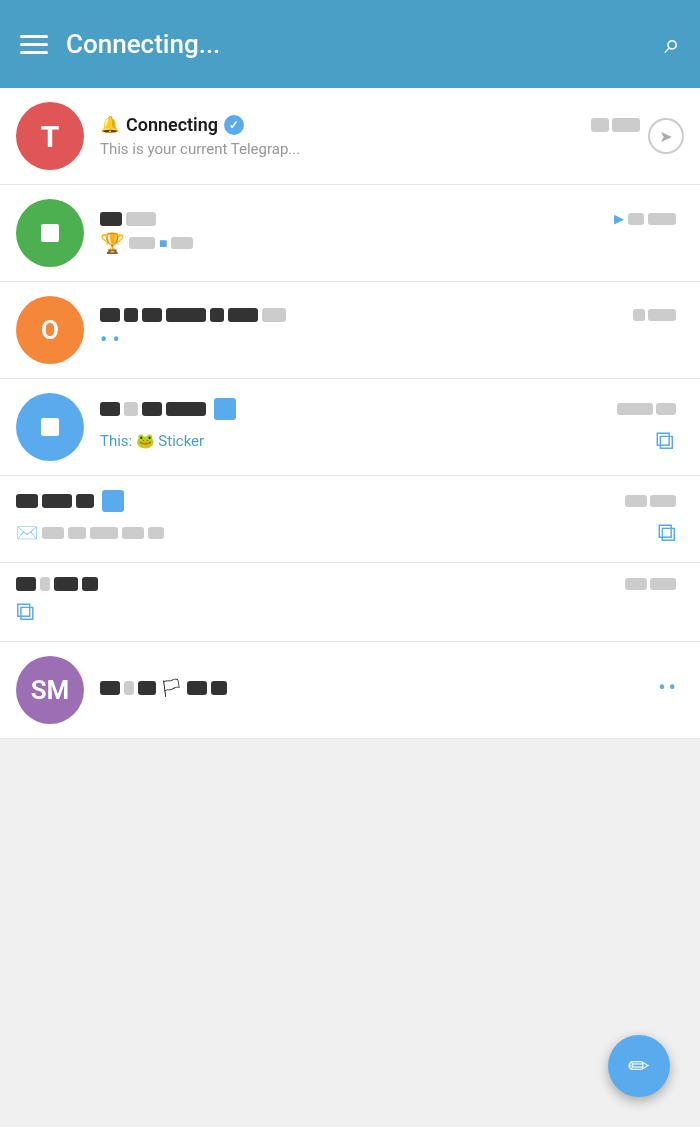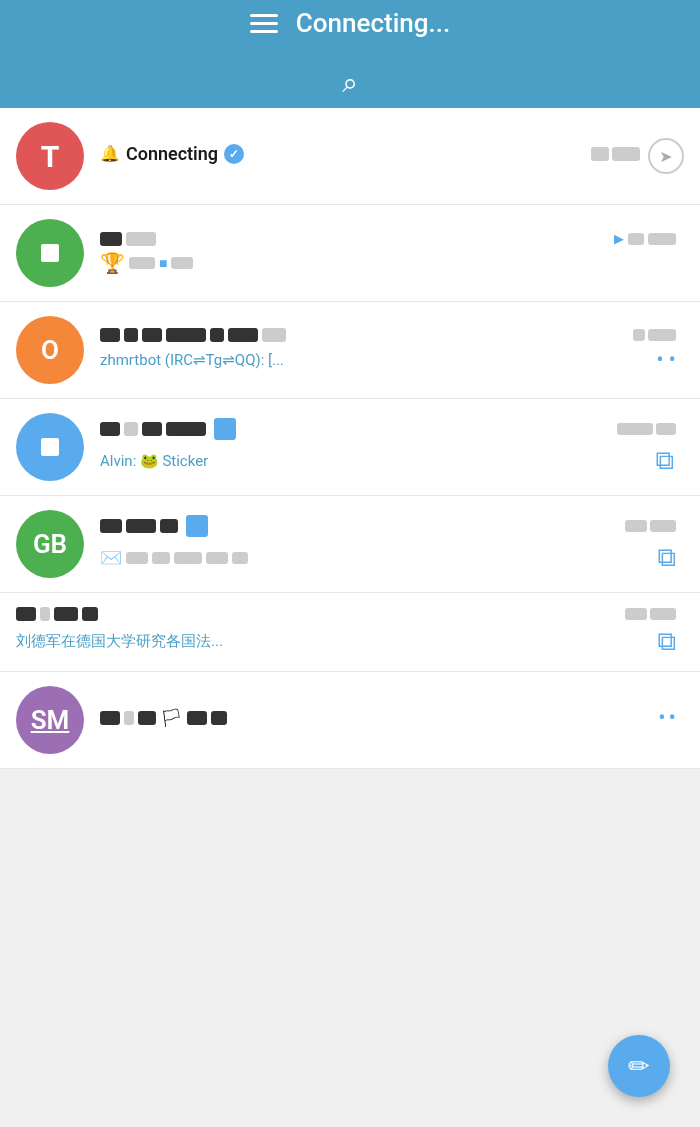--- a/index.html
+++ b/index.html
@@ -7,26 +7,25 @@
       width: 700px;
       min-height: 1127px;
       font-family: 'Roboto', Arial, sans-serif;
       background: #f0f0f0;
       overflow-x: hidden;
     }
 
     
     .top-bar {
       background: #4a9fc7;
-      height: 108px;
+      height: 88px;
       display: flex;
       align-items: center;
       padding: 8px 20px;
       justify-content: space-between;
-      flex-direction: column;
     }
     .top-bar-left {
       display: flex;
       align-items: center;
       gap: 18px;
     }
     .hamburger-icon {
       display: flex;
       flex-direction: column;
       gap: 5px;
@@ -140,21 +139,21 @@
     
     .avatar-telegraph {
       background: #e05555;
       font-size: 30px;
       font-weight: bold;
     }
     .avatar-green { background: #4caf50; }
     .avatar-orange { background: #f5873a; }
     .avatar-blue { background: #5aabee; }
     .avatar-green2 { background: #4caf50; }
-    .avatar-purple { background: #9c6fb5; text-decoration: underline; }
+    .avatar-purple { background: #9c6fb5; }
 
     
     .send-icon {
       width: 36px;
       height: 36px;
       border-radius: 50%;
       border: 2px solid #ccc;
       display: flex;
       align-items: center;
       justify-content: center;
@@ -235,20 +234,23 @@
           <span style="font-size:16px; color:#555;">🔔</span>
           <span class="chat-name">Connecting</span>
           <div class="verified-badge"></div>
         </div>
 
         <div style="display:flex;align-items:center;gap:3px;">
           <span class="redacted-light" style="width:18px;"></span>
           <span class="redacted-light" style="width:28px;"></span>
         </div>
       </div>
+      <div style="display:flex;align-items:center;justify-content:space-between;">
+        <span class="chat-preview">This is your current Telegrap...</span>
+      </div>
     </div>
     <div class="send-icon">➤</div>
   </div>
 
   <div class="chat-item">
     <div class="avatar avatar-green" style="position:relative;">
       <span style="width:18px;height:18px;background:white;border-radius:2px;display:block;"></span>
     </div>
     <div class="chat-content">
       <div class="chat-header">
@@ -283,21 +285,20 @@
           <span class="redacted" style="width:14px;"></span>
           <span class="redacted" style="width:30px;"></span>
           <span class="redacted-light" style="width:24px;"></span>
         </div>
         <div style="display:flex;align-items:center;gap:3px;">
           <span class="redacted-light" style="width:12px;height:12px;"></span>
           <span class="redacted-light" style="width:28px;height:12px;"></span>
         </div>
       </div>
       <div style="display:flex;align-items:center;justify-content:space-between;">
-        <span class="chat-preview blue">zhmrtbot (IRC⇌Tg⇌QQ): [...</span>
         <div style="display:flex;align-items:center;gap:5px;">
           <span style="color:#5aabee;font-size:22px;">•</span>
           <span style="color:#5aabee;font-size:22px;">•</span>
         </div>
       </div>
     </div>
   </div>
 
   <div class="chat-item">
     <div class="avatar avatar-blue" style="position:relative;">
@@ -311,30 +312,29 @@
           <span class="redacted" style="width:20px;"></span>
           <span class="redacted" style="width:40px;"></span>
           <span style="width:22px;height:22px;background:#5aabee;display:inline-block;border-radius:3px;vertical-align:middle;margin-left:4px;"></span>
         </div>
         <div style="display:flex;align-items:center;gap:3px;">
           <span class="redacted-light" style="width:36px;height:12px;"></span>
           <span class="redacted-light" style="width:20px;height:12px;"></span>
         </div>
       </div>
       <div style="display:flex;align-items:center;justify-content:space-between;">
-        <span class="chat-preview blue">Alvin: 🐸 Sticker</span>
+        <span class="chat-preview blue">This: 🐸 Sticker</span>
         <div style="display:flex;align-items:center;">
           <span style="color:#5aabee;font-size:26px;margin-right:2px;">⧉</span>
         </div>
       </div>
     </div>
   </div>
 
   <div class="chat-item">
-    <div class="avatar avatar-green2">GB</div>
     <div class="chat-content">
       <div class="chat-header">
         <div class="blurred-name">
           <span class="redacted" style="width:22px;"></span>
           <span class="redacted" style="width:30px;"></span>
           <span class="redacted" style="width:18px;"></span>
           <span style="width:22px;height:22px;background:#5aabee;display:inline-block;border-radius:3px;vertical-align:middle;margin-left:4px;"></span>
         </div>
         <div style="display:flex;align-items:center;gap:3px;">
           <span class="redacted-light" style="width:22px;height:12px;"></span>
@@ -363,21 +363,20 @@
           <span class="redacted-light" style="width:10px;"></span>
           <span class="redacted" style="width:24px;"></span>
           <span class="redacted" style="width:16px;"></span>
         </div>
         <div style="display:flex;align-items:center;gap:3px;">
           <span class="redacted-light" style="width:22px;height:12px;"></span>
           <span class="redacted-light" style="width:26px;height:12px;"></span>
         </div>
       </div>
       <div style="display:flex;align-items:center;justify-content:space-between;">
-        <span class="chat-preview blue">刘德军在德国大学研究各国法...</span>
         <span style="color:#5aabee;font-size:26px;">⧉</span>
       </div>
     </div>
   </div>
 
   <div class="chat-item">
     <div class="avatar avatar-purple">SM</div>
     <div class="chat-content">
       <div class="chat-header">
         <div class="blurred-name">

